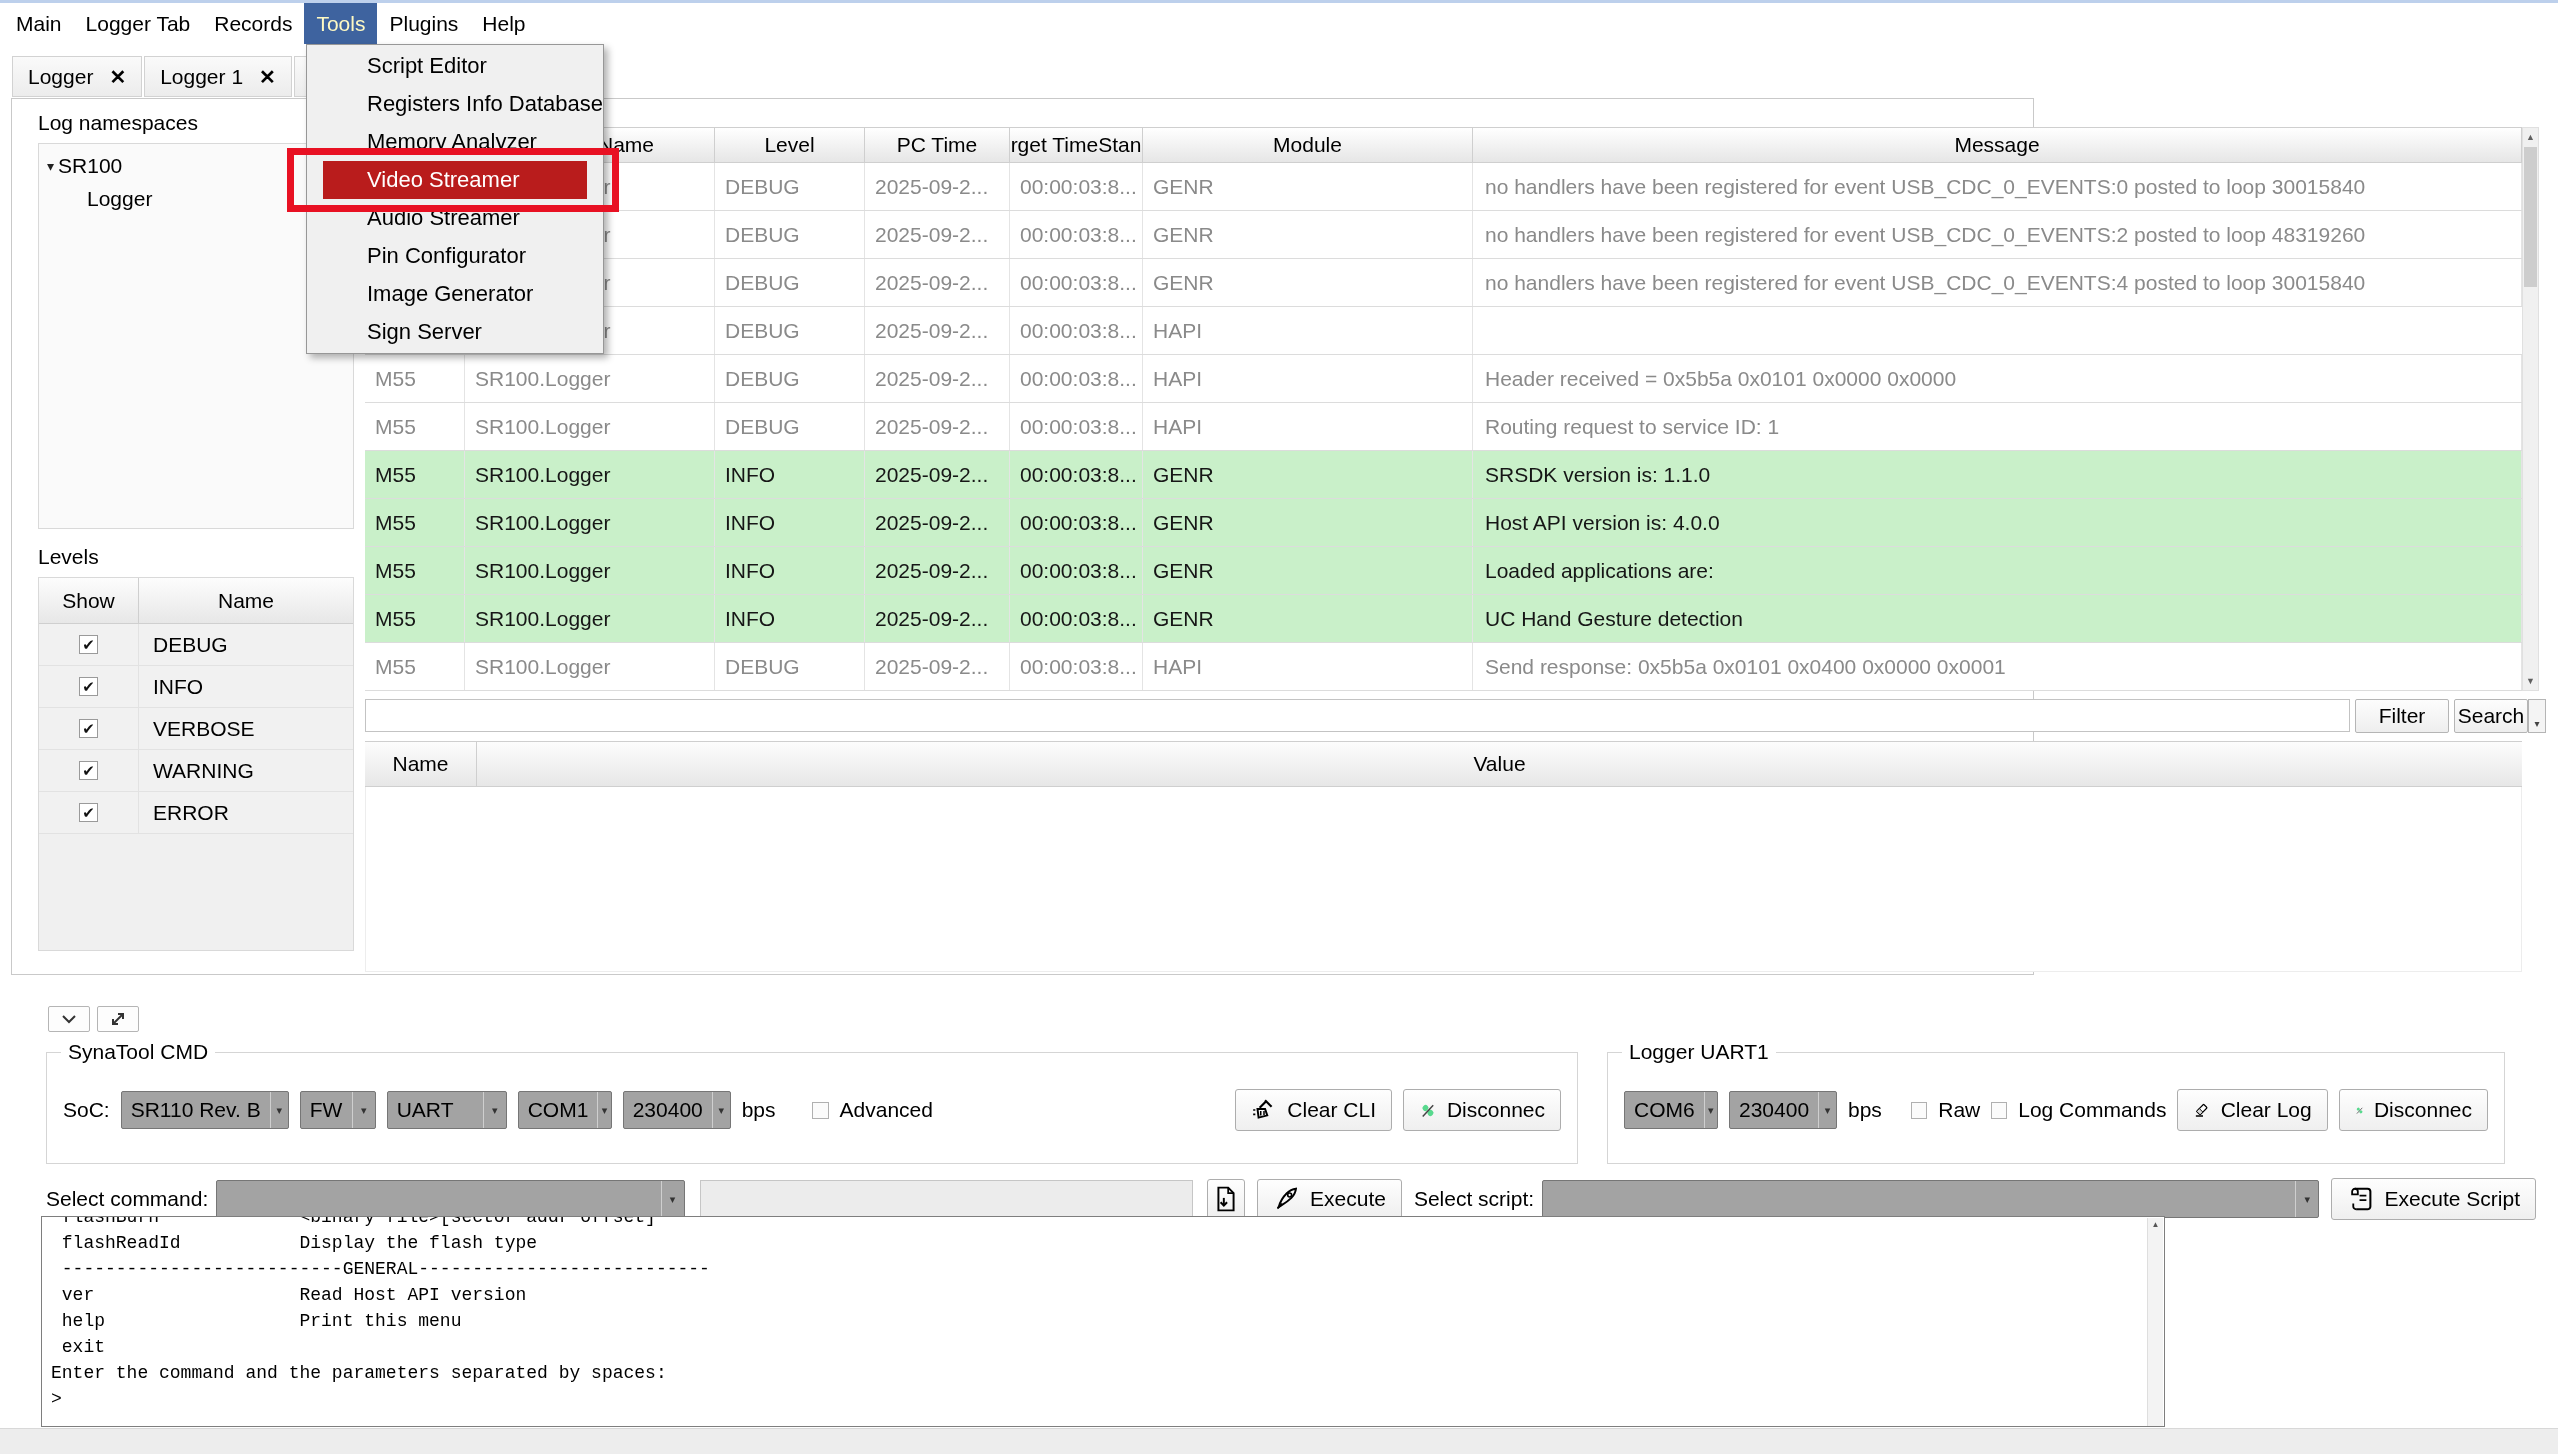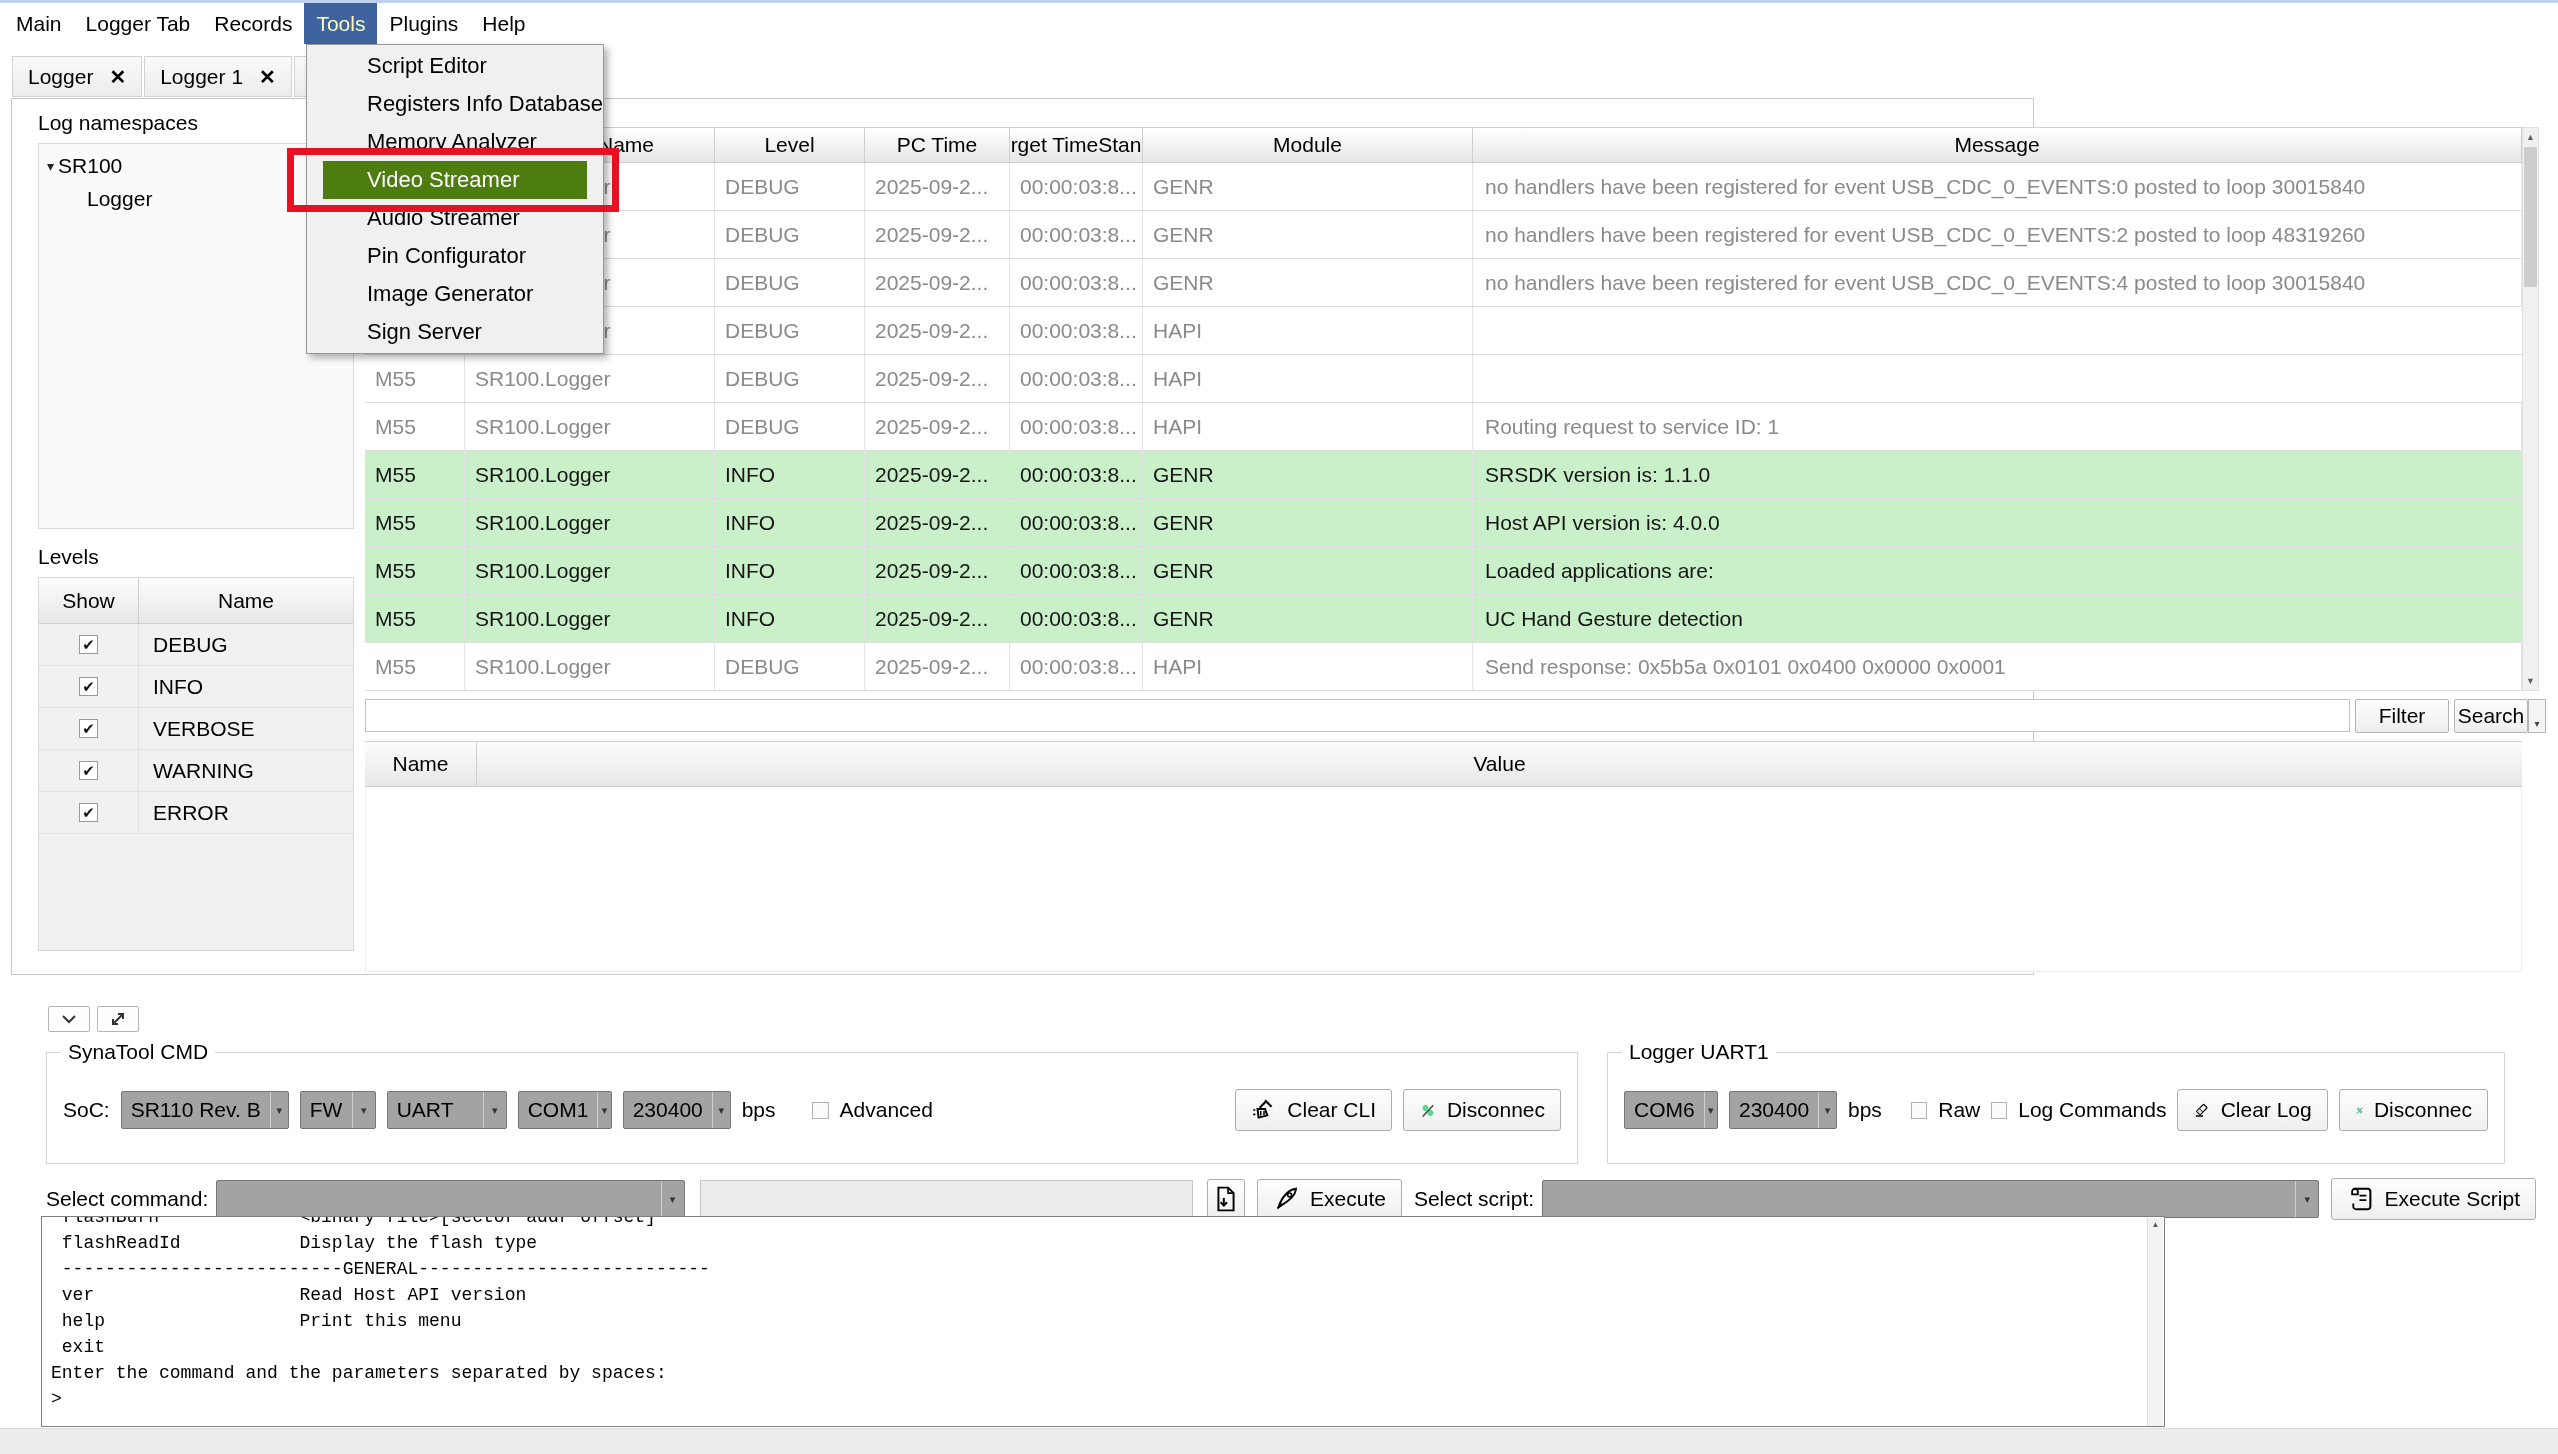--- a/index.html
+++ b/index.html
@@ -110,21 +110,21 @@
                  font-size:18px;line-height:26px;white-space:pre;color:#000}
   .con-scroll{position:absolute;right:1px;top:1px;width:16px;height:208px;background:#f3f3f3;border-left:1px solid #dedede}
   .con-up{position:absolute;top:2px;left:0;width:15px;text-align:center;font-size:8px;color:#555}
 
   .footer{position:absolute;left:0;top:1428px;width:2558px;height:26px;background:#ededed;border-top:1px solid #d8d8d8}
 
   
   .dropdown{position:absolute;left:306px;top:44px;width:298px;background:#f0f0f0;border:1px solid #979797;
             box-shadow:4px 4px 7px rgba(0,0,0,.3);z-index:50;padding:2px 16px;font-size:22px}
   .ditem{height:38px;display:flex;align-items:center;padding-left:44px;white-space:nowrap}
-  .ditem.selected{background:#4d7c0f;color:#fff}
+  .ditem.selected{background:#b91c1c;color:#fff}
   .red-box{position:absolute;left:287px;top:148px;width:332px;height:64px;border:7px solid #e81123;z-index:60;pointer-events:none}
 
   svg{display:block}
 </style>
 </head>
 <body>
 
 <div class="app">
   <div class="topline"></div>
 
@@ -260,20 +260,21 @@
             <div class="cell col-ts">00:00:03:8...</div>
             <div class="cell col-module">HAPI</div>
           </div>
           <div class="trow debug">
             <div class="cell col-core">M55</div>
             <div class="cell col-name">SR100.Logger</div>
             <div class="cell col-level">DEBUG</div>
             <div class="cell col-pc">2025-09-2...</div>
             <div class="cell col-ts">00:00:03:8...</div>
             <div class="cell col-module">HAPI</div>
+            <div class="cell col-msg">Header received = 0x5b5a 0x0101 0x0000 0x0000</div>
           </div>
           <div class="trow debug">
             <div class="cell col-core">M55</div>
             <div class="cell col-name">SR100.Logger</div>
             <div class="cell col-level">DEBUG</div>
             <div class="cell col-pc">2025-09-2...</div>
             <div class="cell col-ts">00:00:03:8...</div>
             <div class="cell col-module">HAPI</div>
             <div class="cell col-msg">Routing request to service ID: 1</div>
           </div>

